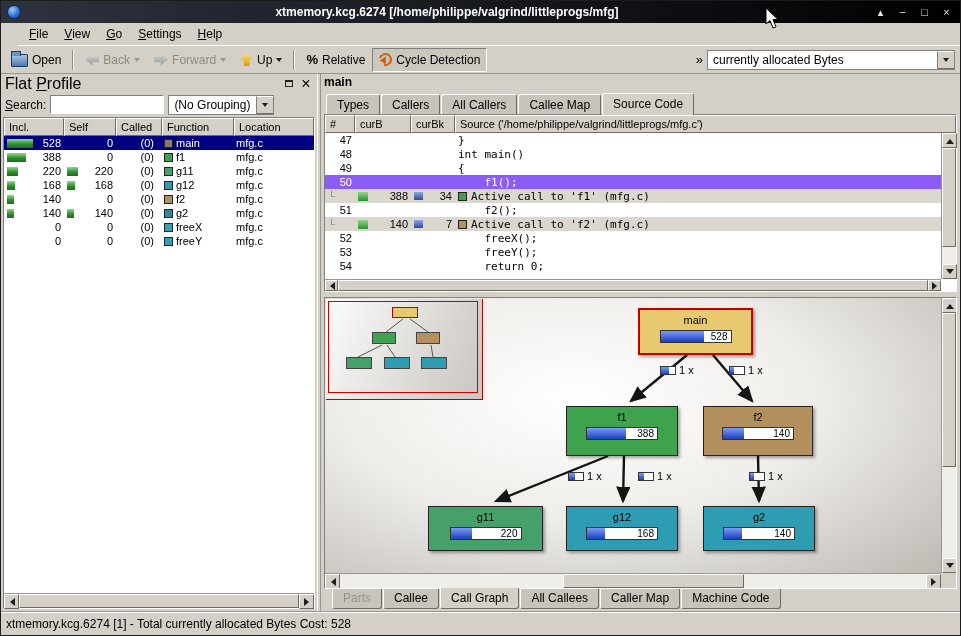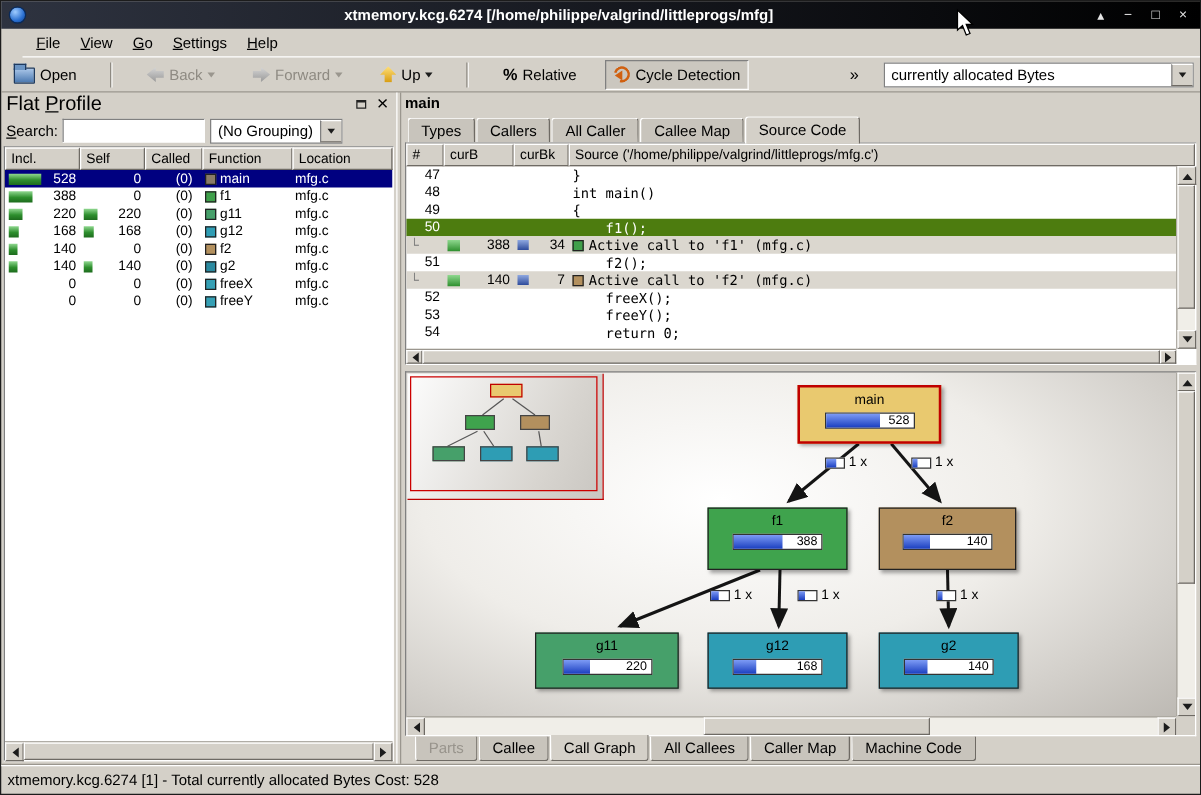--- a/index.html
+++ b/index.html
@@ -11,21 +11,21 @@
 
 .titlebar{height:22px;flex:none;display:flex;align-items:center;gap:5px;padding:0 6px;background:linear-gradient(90deg,#2e3340,#14161c 55%,#000);color:#fff;}
 .app-icon{width:14px;height:14px;border-radius:50%;background:radial-gradient(circle at 35% 30%,#9ecbff,#2a6fd0 60%,#123d82);border:1px solid #0a2a5a;flex:none;}
 .titlebar .title{flex:1;text-align:center;font-weight:bold;font-size:12px;white-space:nowrap;overflow:hidden;}
 .winbtns{display:flex;gap:7px;align-items:center;}
 .winbtn{width:15px;height:15px;display:flex;align-items:center;justify-content:center;color:#e6e6e6;font-size:11px;}
 
 .menubar{height:23px;flex:none;display:flex;align-items:center;padding:0 3px;border-bottom:1px solid #fff;margin-left:17px;}
 .menu-item{padding:3px 8px;}
 
-.toolbar{height:28px;flex:none;display:flex;align-items:center;padding:1px 3px;border-bottom:1px solid #9a968e;gap:16px;}
+.toolbar{height:28px;flex:none;display:flex;align-items:center;padding:1px 3px;border-bottom:1px solid #9a968e;}
 .tbtn{display:flex;align-items:center;gap:4px;height:24px;padding:0 6px;background:none;border:1px solid transparent;font:inherit;}
 .tbtn.pressed{background:#cbc7bf;border-color:#808080 #fff #fff #808080;}
 .tbtn.disabled{color:#8e8a82;}
 .tsep{width:0;height:20px;border-left:1px solid #8e8a82;border-right:1px solid #fff;margin:0 4px;}
 .spacer{flex:1;}
 .drop-tri{width:0;height:0;border:3px solid transparent;border-top:4px solid #1c1c1c;margin-top:4px;}
 .disabled .drop-tri{border-top-color:#9a968e;}
 .arrow{display:inline-block;width:14px;height:12px;}
 .arrow.left{clip-path:polygon(0 50%,52% 0,52% 28%,100% 28%,100% 72%,52% 72%,52% 100%);background:linear-gradient(#d4d4d4,#979797);}
 .arrow.right{clip-path:polygon(100% 50%,48% 0,48% 28%,0 28%,0 72%,48% 72%,48% 100%);background:linear-gradient(#d4d4d4,#979797);}
@@ -82,21 +82,21 @@
 .tabs-top{height:23px;flex:none;display:flex;align-items:flex-end;padding-left:2px;}
 .tab{padding:3px 10px 2px;margin-right:1px;background:#c8c4bc;border:1px solid;border-color:#fff #6e6a64 #6e6a64 #fff;border-bottom:none;border-radius:3px 3px 0 0;}
 .tab.active{background:#d4d0c8;padding-bottom:4px;margin-bottom:-1px;position:relative;z-index:2;}
 
 .src-area{height:178px;flex:none;background:#fff;border:1px solid;border-color:#808080 #fff #fff #808080;display:flex;flex-direction:column;position:relative;}
 .src-head{display:flex;flex:none;background:#d4d0c8;}
 .c-no{width:30px;}.c-curb{width:56px;}.c-curbk{width:44px;}.c-srcc{flex:1;}
 .src-body{flex:1;overflow:hidden;font-family:"DejaVu Sans Mono",monospace;font-size:11px;padding-right:15px;}
 .src-row{display:flex;height:14px;align-items:center;}
 .src-row.call{background:#dbd7cf;}
-.src-row.selected{background:#4d7c0f;color:#fff;}
+.src-row.selected{background:#8b5cf6;color:#fff;}
 .src-row .c-no{display:flex;justify-content:flex-end;padding-right:3px;font-family:"Liberation Sans",sans-serif;}
 .src-row.call .c-no{justify-content:flex-start;padding-left:3px;}
 .tree{display:none;color:#777;font-size:10px;}
 .src-row.call .tree{display:inline;}
 .tree::before{content:"└";}
 .src-row .c-curb,.src-row .c-curbk{display:flex;justify-content:space-between;align-items:center;padding:0 3px;font-family:"Liberation Sans",sans-serif;font-size:11px;}
 .mini{display:none;flex:none;}
 .src-row.call .mini{display:inline-block;}
 .mini.green{width:10px;height:9px;background:linear-gradient(#8fd88f,#2e8f2e);}
 .mini.blue{width:9px;height:8px;background:linear-gradient(#8fa8e0,#2e4b9b);}
@@ -392,21 +392,21 @@
     <div class="vsplit"></div>
 
     <div class="rightpane">
       <div class="fn-title">main</div>
       <div class="tabs-top">
 
           <span class="tab">Types</span>
 
           <span class="tab">Callers</span>
 
-          <span class="tab">All Caller</span>
+          <span class="tab">All Callers</span>
 
           <span class="tab">Callee Map</span>
 
           <span class="tab active">Source Code</span>
         </div>
 
       <div class="src-area">
         <div class="src-head">
           <span class="hc c-no">#</span>
           <span class="hc c-curb">curB</span>

